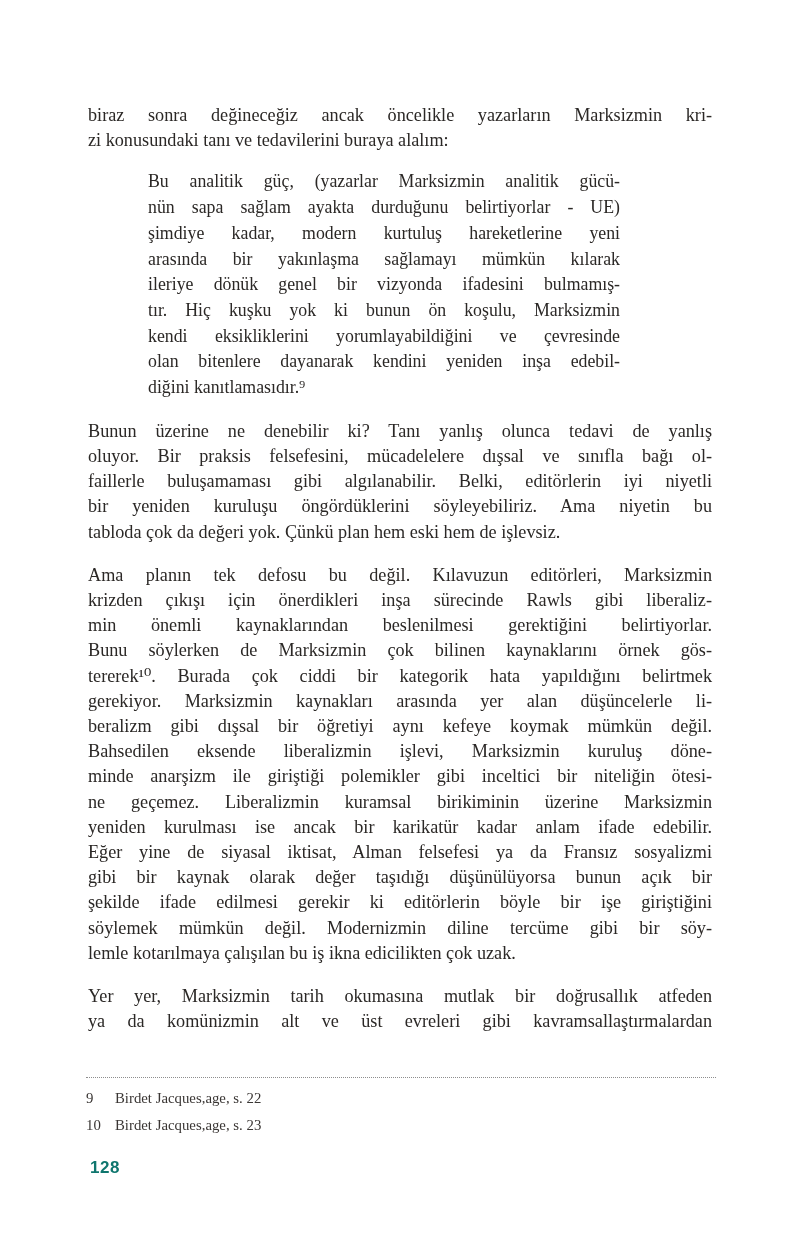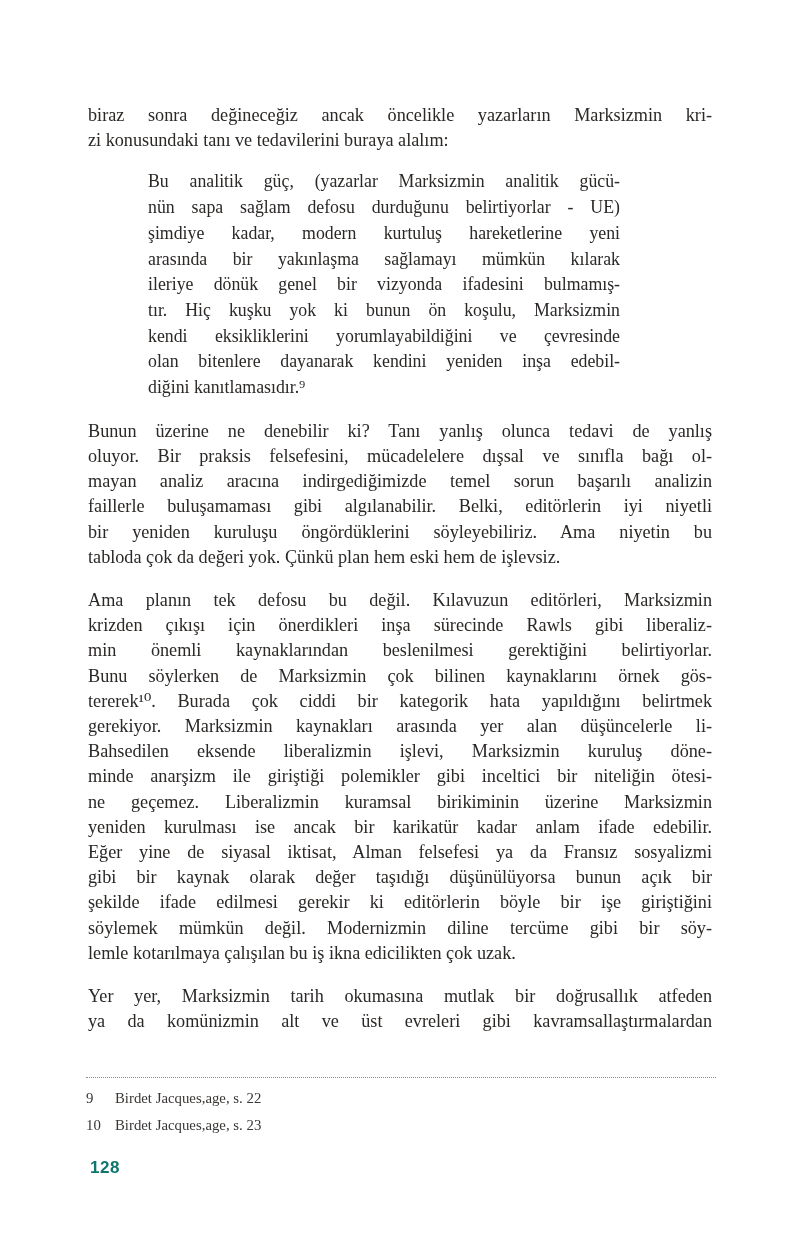--- a/index.html
+++ b/index.html
@@ -87,44 +87,44 @@
 <div class="page">
 
   <div class="text-column">
 
   <div class="para">
         <div class="line">biraz sonra değineceğiz ancak öncelikle yazarların Marksizmin kri-</div>
         <div class="line last-left">zi konusundaki tanı ve tedavilerini buraya alalım:</div>
       </div>
       <div class="para quote">
         <div class="line">Bu analitik güç, (yazarlar Marksizmin analitik gücü-</div>
-        <div class="line">nün sapa sağlam defosu durduğunu belirtiyorlar - UE)</div>
+        <div class="line">nün sapa sağlam ayakta durduğunu belirtiyorlar - UE)</div>
         <div class="line">şimdiye kadar, modern kurtuluş hareketlerine yeni</div>
         <div class="line">arasında bir yakınlaşma sağlamayı mümkün kılarak</div>
         <div class="line">ileriye dönük genel bir vizyonda ifadesini bulmamış-</div>
         <div class="line">tır. Hiç kuşku yok ki bunun ön koşulu, Marksizmin</div>
         <div class="line">kendi eksikliklerini yorumlayabildiğini ve çevresinde</div>
         <div class="line">olan bitenlere dayanarak kendini yeniden inşa edebil-</div>
         <div class="line last-left">diğini kanıtlamasıdır.⁹</div>
       </div>
       <div class="para">
         <div class="line">Bunun üzerine ne denebilir ki? Tanı yanlış olunca tedavi de yanlış</div>
         <div class="line">oluyor. Bir praksis felsefesini, mücadelelere dışsal ve sınıfla bağı ol-</div>
-        <div class="line">mayan analiz aracına indirgediğimizde temel sorun başarılı analizin</div>
         <div class="line">faillerle buluşamaması gibi algılanabilir. Belki, editörlerin iyi niyetli</div>
         <div class="line">bir yeniden kuruluşu öngördüklerini söyleyebiliriz. Ama niyetin bu</div>
         <div class="line last-left">tabloda çok da değeri yok. Çünkü plan hem eski hem de işlevsiz.</div>
       </div>
       <div class="para">
         <div class="line">Ama planın tek defosu bu değil. Kılavuzun editörleri, Marksizmin</div>
         <div class="line">krizden çıkışı için önerdikleri inşa sürecinde Rawls gibi liberaliz-</div>
         <div class="line">min önemli kaynaklarından beslenilmesi gerektiğini belirtiyorlar.</div>
         <div class="line">Bunu söylerken de Marksizmin çok bilinen kaynaklarını örnek gös-</div>
         <div class="line">tererek¹⁰. Burada çok ciddi bir kategorik hata yapıldığını belirtmek</div>
         <div class="line">gerekiyor. Marksizmin kaynakları arasında yer alan düşüncelerle li-</div>
+        <div class="line">beralizm gibi dışsal bir öğretiyi aynı kefeye koymak mümkün değil.</div>
         <div class="line">Bahsedilen eksende liberalizmin işlevi, Marksizmin kuruluş döne-</div>
         <div class="line">minde anarşizm ile giriştiği polemikler gibi inceltici bir niteliğin ötesi-</div>
         <div class="line">ne geçemez. Liberalizmin kuramsal birikiminin üzerine Marksizmin</div>
         <div class="line">yeniden kurulması ise ancak bir karikatür kadar anlam ifade edebilir.</div>
         <div class="line">Eğer yine de siyasal iktisat, Alman felsefesi ya da Fransız sosyalizmi</div>
         <div class="line">gibi bir kaynak olarak değer taşıdığı düşünülüyorsa bunun açık bir</div>
         <div class="line">şekilde ifade edilmesi gerekir ki editörlerin böyle bir işe giriştiğini</div>
         <div class="line">söylemek mümkün değil. Modernizmin diline tercüme gibi bir söy-</div>
         <div class="line last-left">lemle kotarılmaya çalışılan bu iş ikna edicilikten çok uzak.</div>
       </div>

